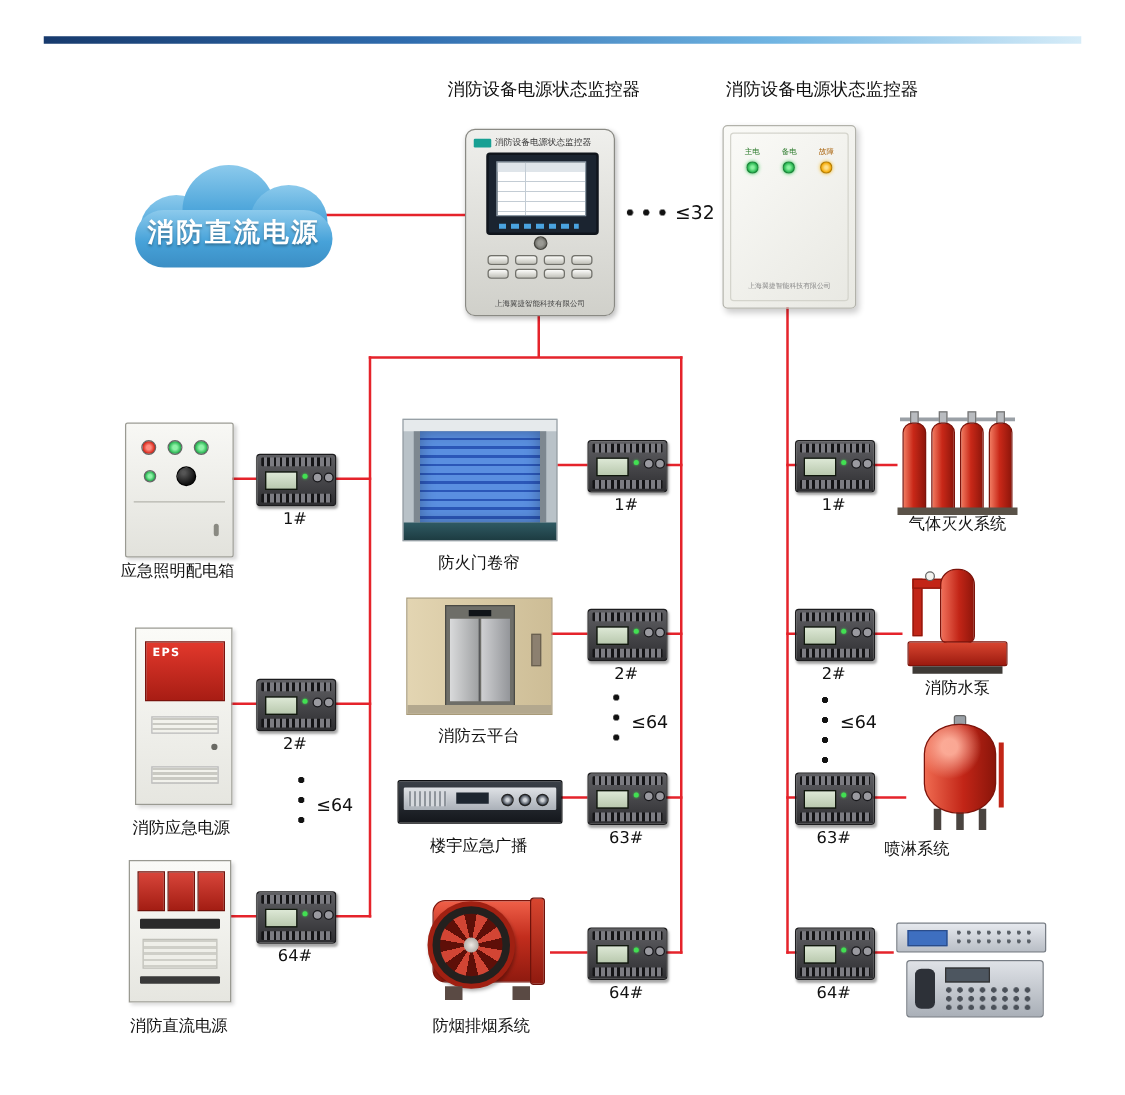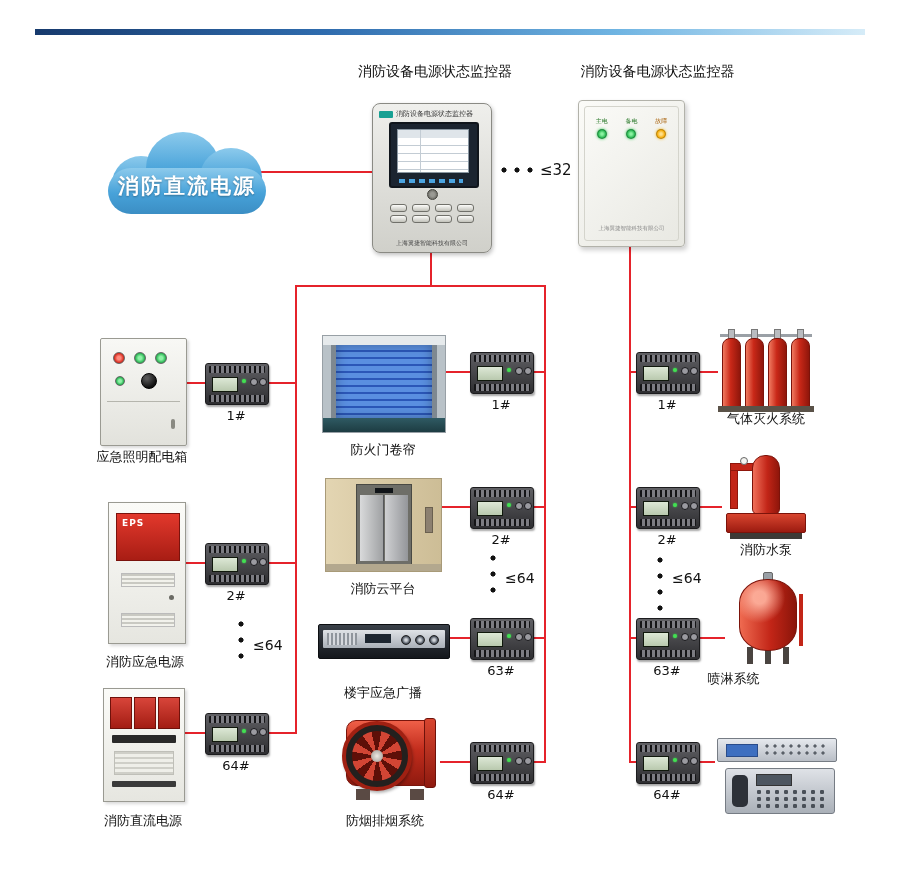--- a/index.html
+++ b/index.html
@@ -396,21 +396,21 @@
 
   <div class="bcast">
     <div class="bc-face">
       <i class="bc-vent"></i>
       <i class="bc-disp"></i>
       <i class="bc-knob k1"></i>
       <i class="bc-knob k2"></i>
       <i class="bc-knob k3"></i>
     </div>
   </div>
-  <div class="eq-label" style="left:323px;top:668px;width:120px;margin-top:16px;">楼宇应急广播</div>
+  <div class="eq-label" style="left:323px;top:668px;width:120px;">楼宇应急广播</div>
 
   <div class="module" style="left:470px;top:618px;">
     <i class="m-top"></i>
     <i class="m-lcd"></i>
     <i class="m-led"></i>
     <i class="m-btn1"></i>
     <i class="m-btn2"></i>
     <i class="m-bot"></i>
   </div>
   <div class="mod-label" style="left:470px;top:663px;">63#</div>

